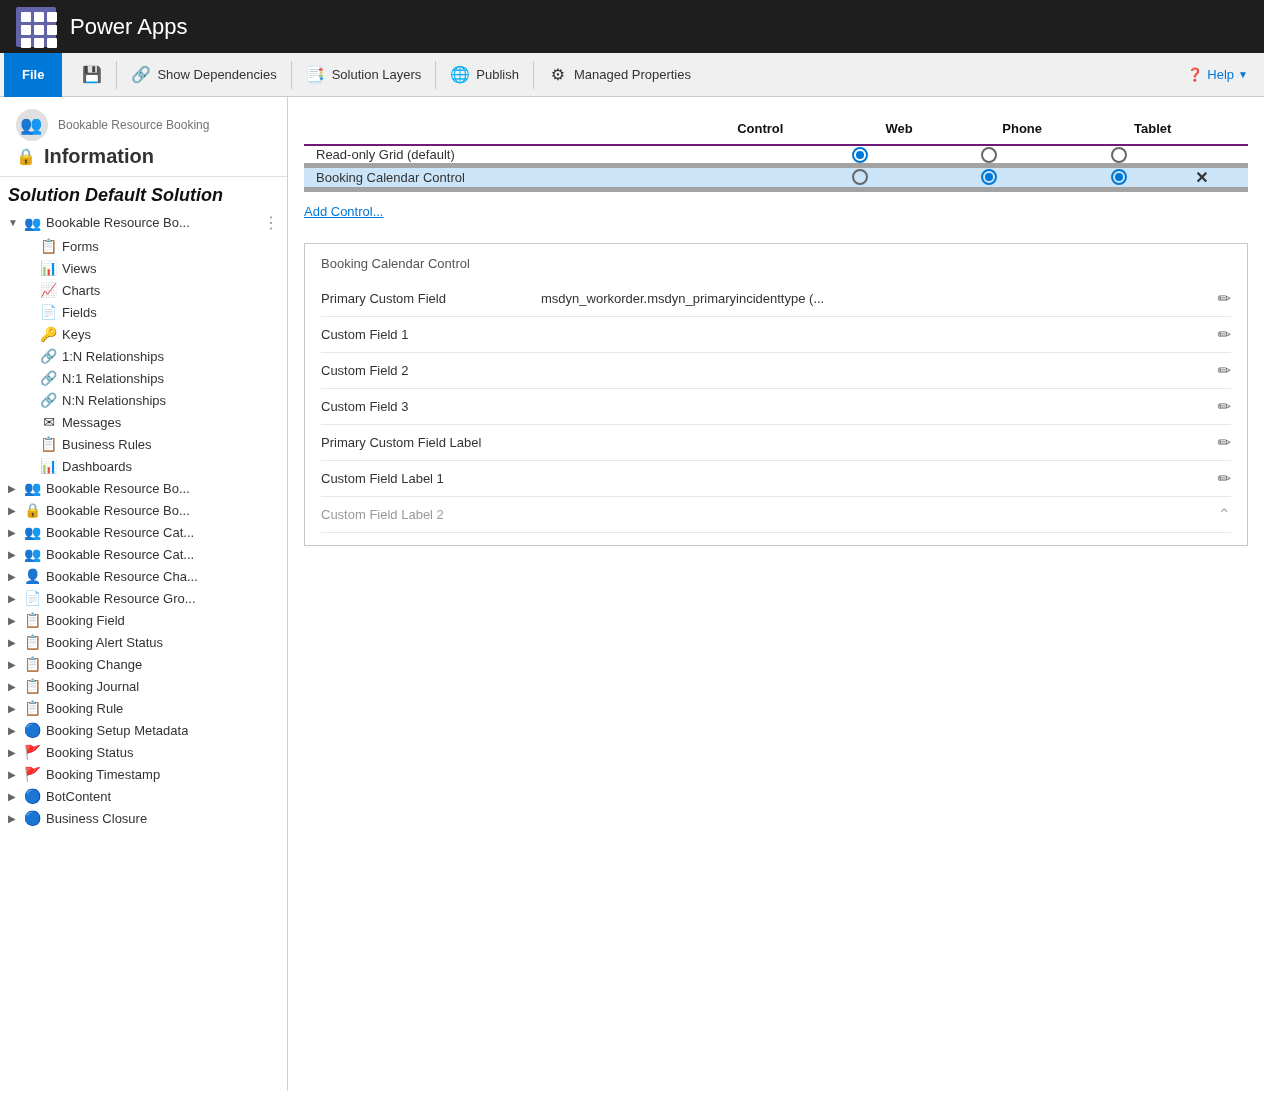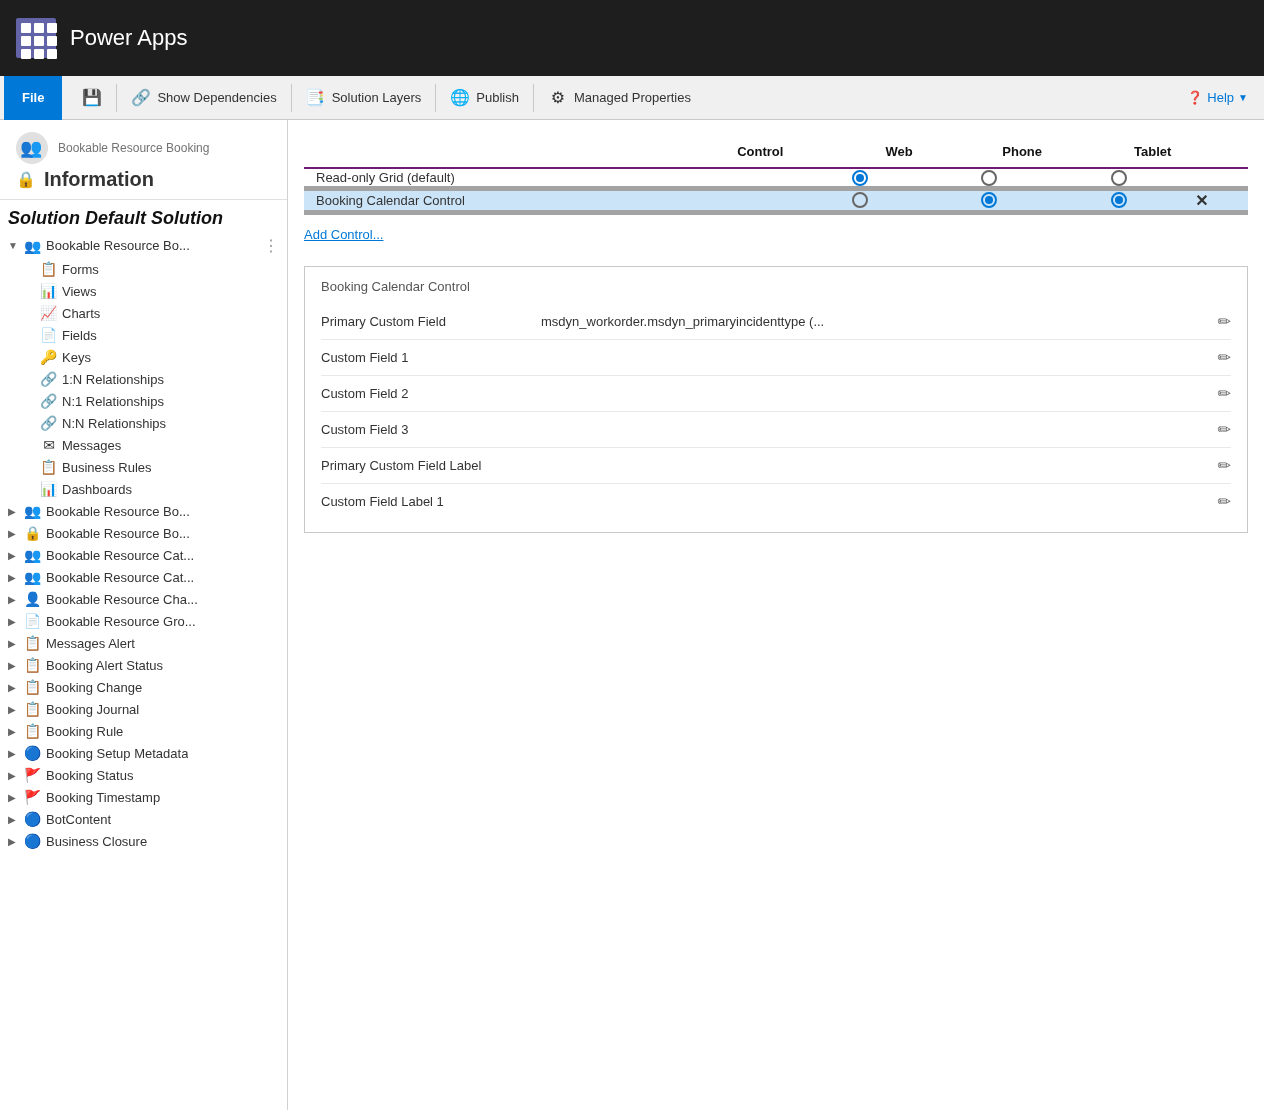--- a/index.html
+++ b/index.html
@@ -1,21 +1,21 @@
 <!DOCTYPE html>
 <html><head>
   <meta charset="utf-8">
   <style>
     * { box-sizing: border-box; margin: 0; padding: 0; }
     body { font-family: 'Segoe UI', Arial, sans-serif; font-size: 13px; background: #fff; color: #333; }
 
     
     .top-bar {
       background: #1e1e1e;
-      height: 76px;
+      height: 53px;
       display: flex;
       align-items: center;
       padding: 0 16px;
     }
     .top-bar-grid {
       width: 40px; height: 40px;
       background: #6264a7;
       display: grid;
       grid-template-columns: repeat(3,10px);
       grid-template-rows: repeat(3,10px);
@@ -476,21 +476,21 @@
       <span class="node-label">Bookable Resource Cha...</span>
     </div>
     <div class="tree-node">
       <span class="expand-icon">▶</span>
       <span class="node-icon">📄</span>
       <span class="node-label">Bookable Resource Gro...</span>
     </div>
     <div class="tree-node">
       <span class="expand-icon">▶</span>
       <span class="node-icon">📋</span>
-      <span class="node-label">Messages Alert</span>
+      <span class="node-label">Booking Field</span>
     </div>
     <div class="tree-node">
       <span class="expand-icon">▶</span>
       <span class="node-icon">📋</span>
       <span class="node-label">Booking Alert Status</span>
     </div>
     <div class="tree-node">
       <span class="expand-icon">▶</span>
       <span class="node-icon">📋</span>
       <span class="node-label">Booking Change</span>
@@ -608,16 +608,21 @@
         <div class="bcc-row">
           <span class="bcc-row-label">Primary Custom Field Label</span>
           <span class="bcc-row-value"></span>
           <button class="bcc-edit-btn">✏</button>
         </div>
         <div class="bcc-row">
           <span class="bcc-row-label">Custom Field Label 1</span>
           <span class="bcc-row-value"></span>
           <button class="bcc-edit-btn">✏</button>
         </div>
+        <div class="bcc-row" style="border-bottom: 1px solid #e8e8e8; position:relative; overflow:hidden; max-height:20px;">
+          <span class="bcc-row-label" style="opacity:0.5;">Custom Field Label 2</span>
+          <span class="bcc-row-value"></span>
+          <button class="bcc-edit-btn" style="opacity:0.5;">⌃</button>
+        </div>
       </div>
     </div>
   </div>
 </div>
 
 </body></html>

